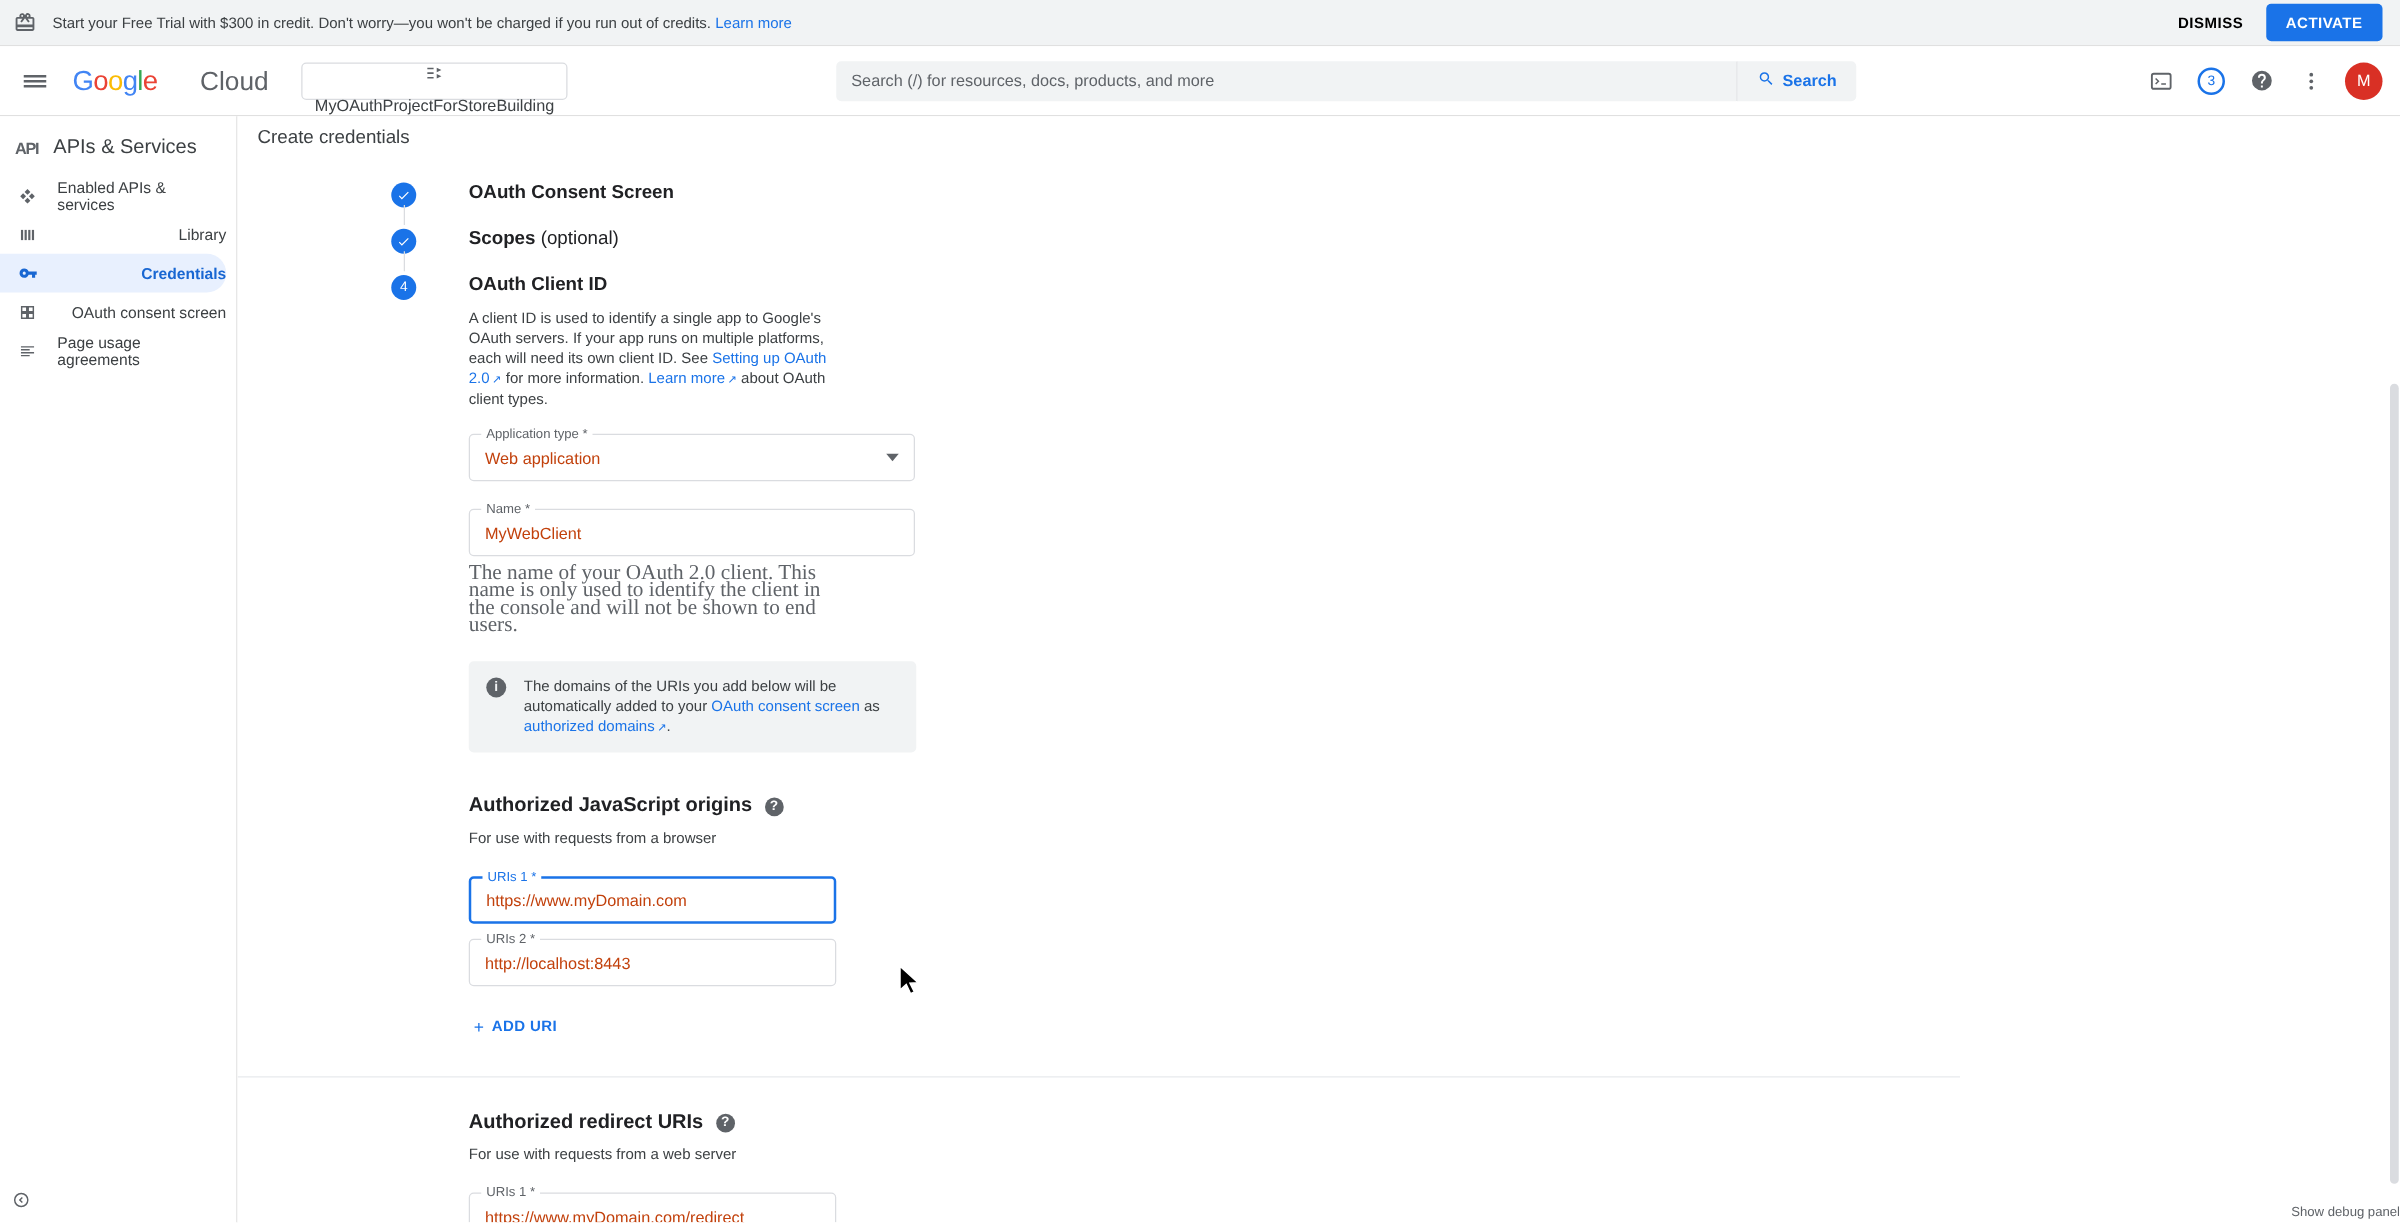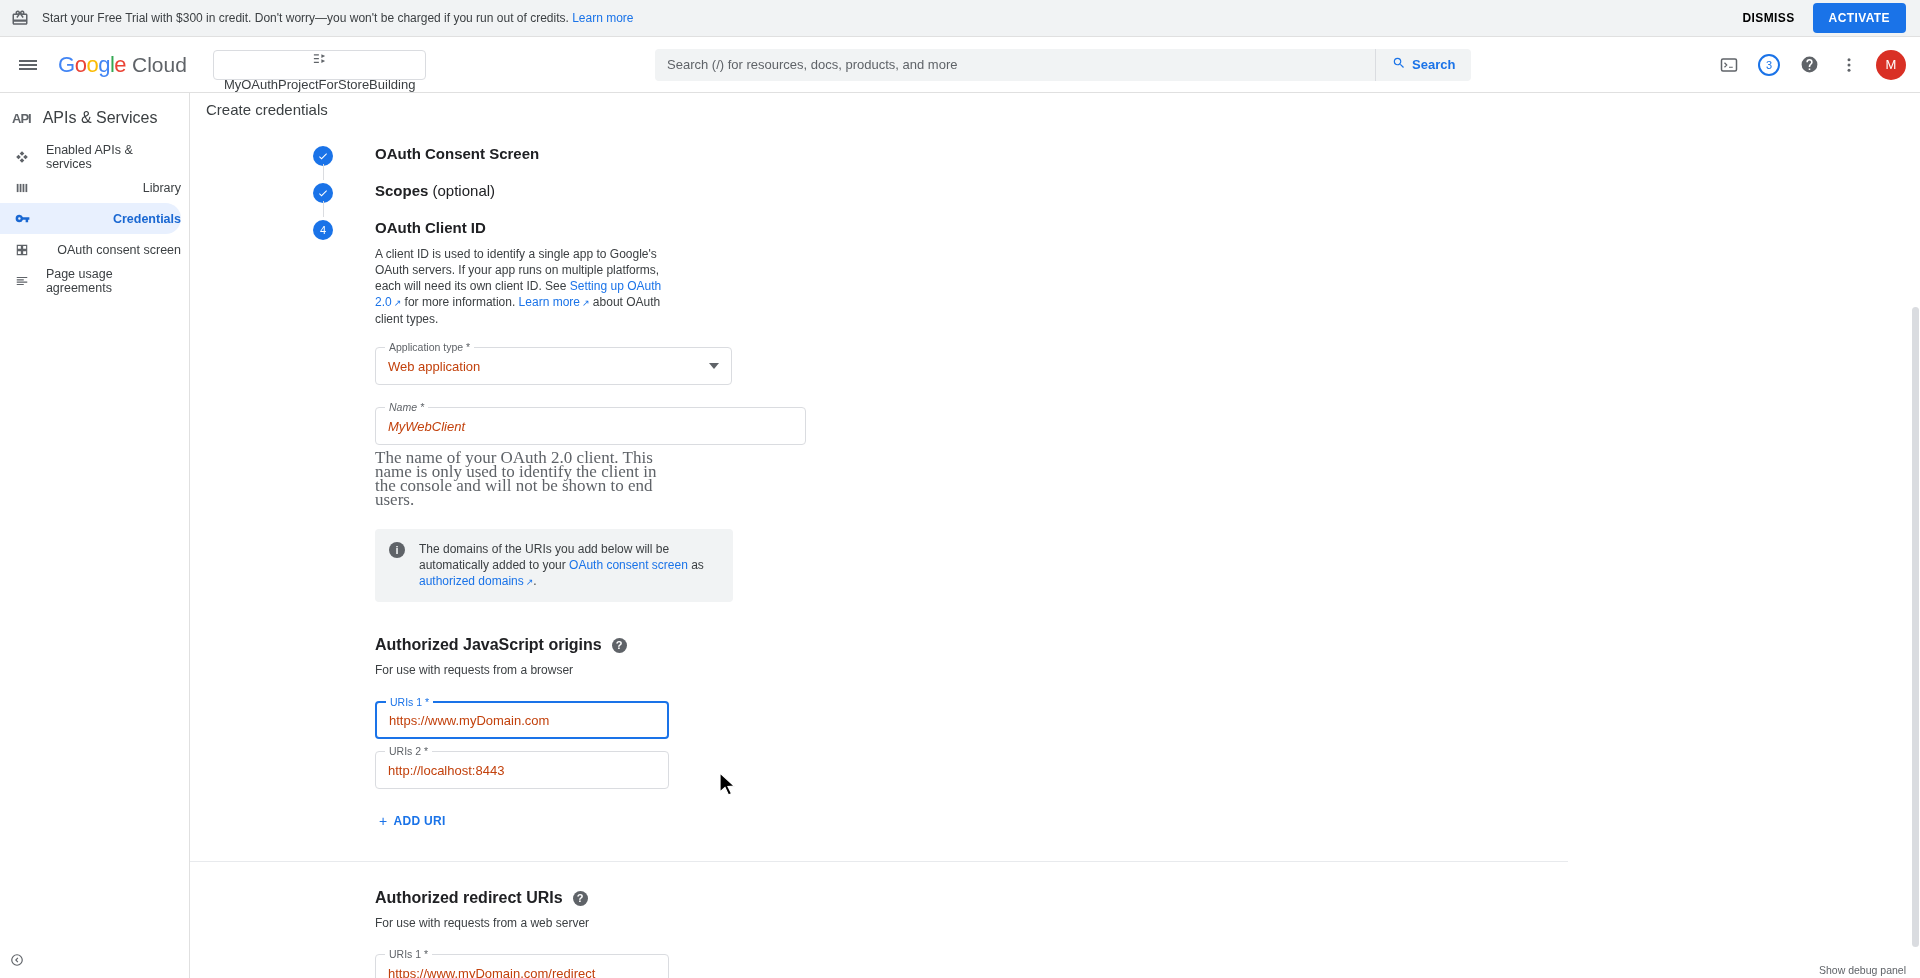--- a/index.html
+++ b/index.html
@@ -52,21 +52,21 @@
     align-items: center;
     padding: 0 14px 0 8px;
   }
   .hamburger {
     width: 40px; height: 40px; border-radius: 50%;
     display: flex; align-items: center; justify-content: center;
     cursor: pointer;
   }
   .hamburger span { display: block; width: 18px; height: 2px; background: #5f6368; margin: 2px 0; }
   .brand {
-    display: flex; align-items: baseline; margin-left: 10px; margin-right: 26px; cursor: pointer;
+    display: flex; align-items: baseline; margin-left: 10px; margin-right: 26px; cursor: pointer; gap: 28px;
   }
   .brand .g-logo { font-size: 22px; letter-spacing: -.5px; font-weight: 500; }
   .brand .g-logo .b { color:#4285f4 } .brand .g-logo .r { color:#ea4335 }
   .brand .g-logo .y { color:#fbbc04 } .brand .g-logo .g { color:#34a853 }
   .brand .cloud { font-size: 21px; color: #5f6368; margin-left: 6px; font-weight: 400; }
   .project-chip {
     display: flex; align-items: center; gap: 8px;
     height: 30px; padding: 0 10px;
     border: 1px solid #dadce0; border-radius: 4px;
     font-size: 13px; color: #3c4043; cursor: pointer;
@@ -232,21 +232,21 @@
     position: absolute; top: 0; right: 0; width: 9px; height: 100%;
     background: #fff;
   }
   .vscroll .thumb {
     position: absolute; top: 180px; left: 1px;
     width: 7px; height: 640px; border-radius: 4px;
     background: #dadce0;
   }
 
   .debug-link {
-    position: absolute; right: 14px; bottom: 2px;
+    position: absolute; right: 0; bottom: 2px;
     font-size: 10.5px; color: #5f6368; cursor: pointer;
   }
 
   
   .cursor {
     position: absolute; left: 718px; top: 772px;
     width: 0; height: 0; pointer-events: none;
   }
   .cursor svg { display:block; }
 </style>
@@ -433,21 +433,21 @@
           </div>
 
           
           <div class="field" style="width:357px;margin-top:20px;">
             <span class="legend">Application type *</span>
             <span class="value">Web application</span>
             <span class="arrow"></span>
           </div>
 
           
-          <div class="field" style="width:431px;margin-top:22px;font-style:italic;">
+          <div class="field" style="width:357px;margin-top:22px;">
             <span class="legend">Name *</span>
             <span class="value">MyWebClient</span>
           </div>
           <div class="helper">The name of your OAuth 2.0 client. This name is only used to identify the client in the console and will not be shown to end users.</div>
 
           
           <div class="info-box" style="margin-top:22px;">
             <div class="info-ico">i</div>
             <div>
               <span>The domains of the URIs you add below will be automatically added to your </span><a href="#">OAuth consent screen</a><span> as </span><a href="#" class="ext">authorized domains</a><span>.</span>

